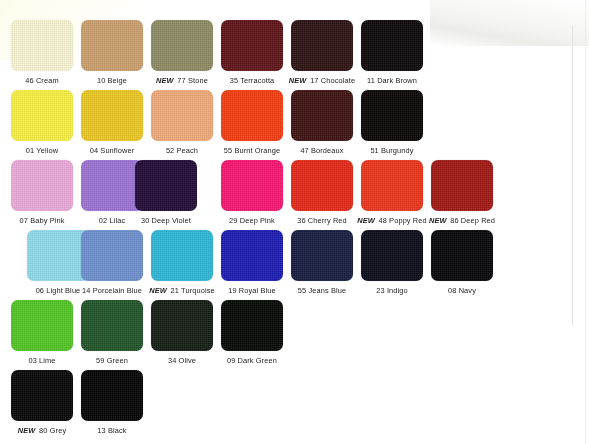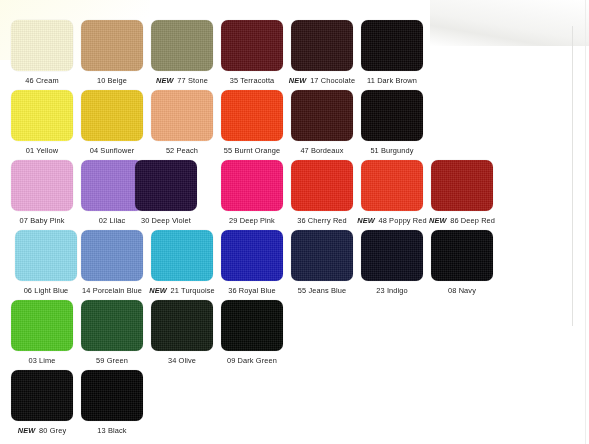--- a/index.html
+++ b/index.html
@@ -198,35 +198,35 @@
         <div class="cell" style="left: 350px;">
           <div class="swatch" style="background: rgb(233, 52, 27);"></div>
           <div class="label"><span class="new">NEW</span> 48 Poppy Red</div>
         </div>
         <div class="cell" style="left: 420px;">
           <div class="swatch" style="background: rgb(159, 23, 18);"></div>
           <div class="label"><span class="new">NEW</span> 86 Deep Red</div>
         </div>
       </div>
       <div class="row" style="top: 230px;">
-        <div class="cell" style="left: 4px;">
+        <div class="cell" style="left: 16px;">
           <div class="swatch" style="background: rgb(142, 217, 234);"></div>
           <div class="label">06 Light Blue</div>
         </div>
         <div class="cell" style="left: 70px;">
           <div class="swatch" style="background: rgb(109, 142, 204);"></div>
           <div class="label">14 Porcelain Blue</div>
         </div>
         <div class="cell" style="left: 140px;">
           <div class="swatch" style="background: rgb(44, 182, 213);"></div>
           <div class="label"><span class="new">NEW</span> 21 Turquoise</div>
         </div>
         <div class="cell" style="left: 210px;">
           <div class="swatch" style="background: rgb(26, 26, 175);"></div>
-          <div class="label">36 Royal Blue</div>
+          <div class="label">19 Royal Blue</div>
         </div>
         <div class="cell" style="left: 280px;">
           <div class="swatch" style="background: rgb(22, 27, 62);"></div>
           <div class="label">55 Jeans Blue</div>
         </div>
         <div class="cell" style="left: 350px;">
           <div class="swatch" style="background: rgb(10, 10, 25);"></div>
           <div class="label">23 Indigo</div>
         </div>
         <div class="cell" style="left: 420px;">

